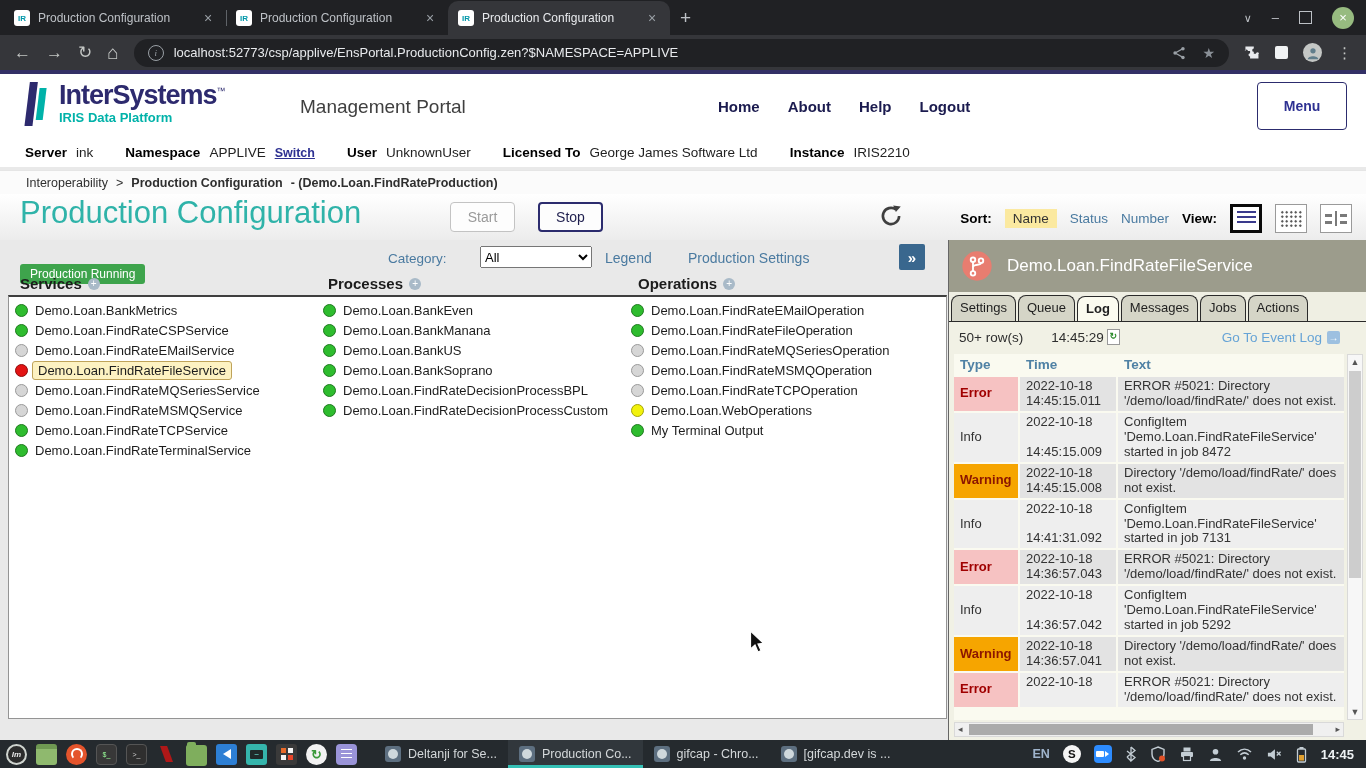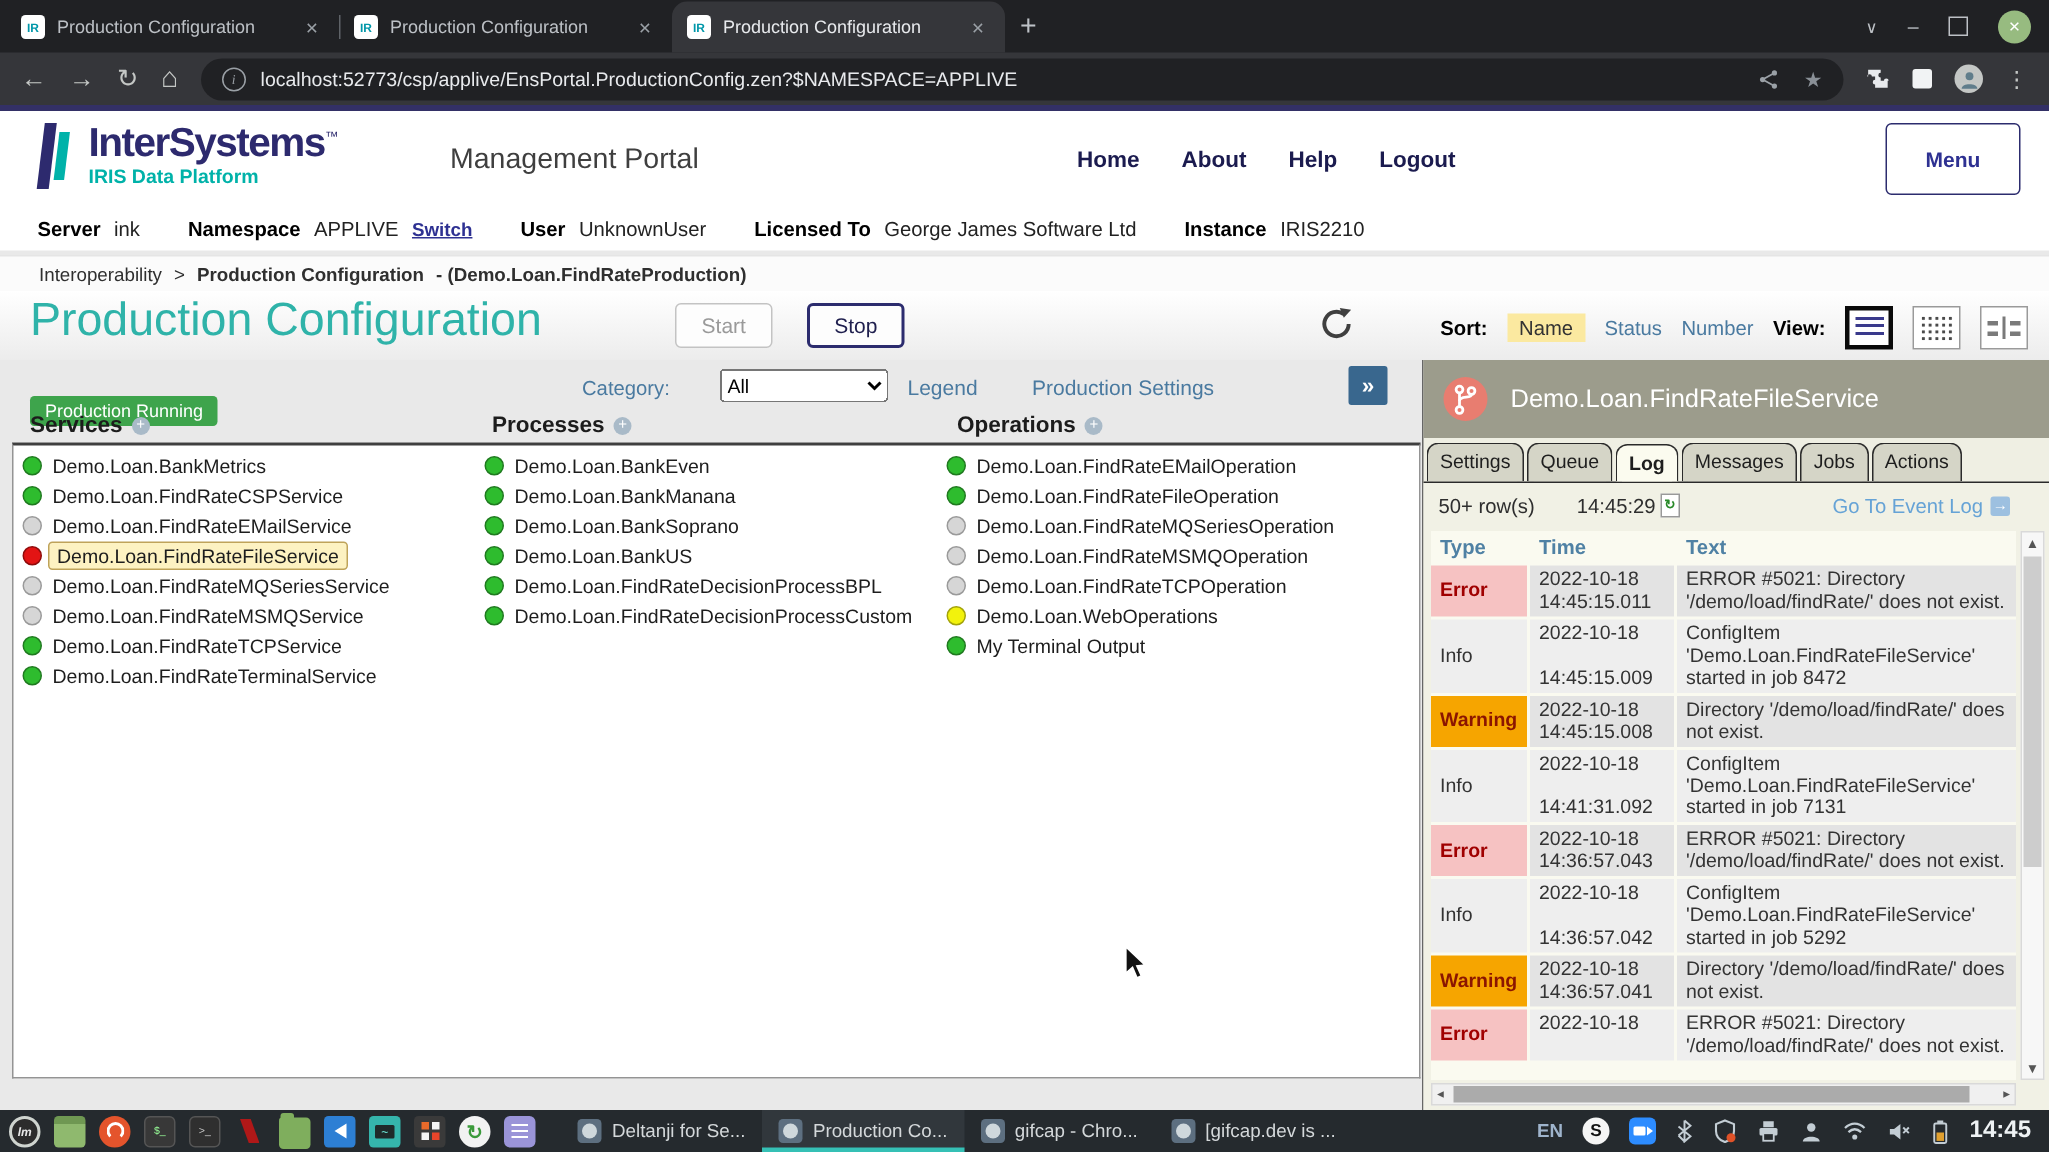--- a/index.html
+++ b/index.html
@@ -176,21 +176,21 @@
   .twicon{width:16px;height:16px;border-radius:3px;background:#5d6f80;position:relative;flex:none;}
   .twicon::before{content:"";position:absolute;inset:3px;border-radius:50%;background:#cfd8dc;}
   #tray{margin-left:auto;display:flex;align-items:center;gap:13px;padding-right:6px;}
   .en{color:#9fb4cc;font-weight:bold;font-size:12.5px;}
   .skype{width:18px;height:18px;border-radius:50%;background:#f5f5f5;color:#111;font-weight:bold;font-size:11.5px;display:flex;align-items:center;justify-content:center;}
   .skype::before{content:"S";}
   .zoomv{width:18px;height:18px;border-radius:4px;background:#2d8cff;display:flex;align-items:center;justify-content:center;}
   .zoomv::before{content:"";width:8px;height:6px;background:#fff;border-radius:1px;}
   .zoomv::after{content:"";border-top:3px solid transparent;border-bottom:3px solid transparent;border-left:4px solid #fff;margin-left:1px;}
   .trayicon{display:flex;align-items:center;}
-  .clock{color:#eef2f4;font-size:16px;font-weight:bold;}
+  .clock{color:#eef2f4;font-size:13px;font-weight:bold;}
 </style>
 </head>
 <body>
 
 <div id="stage">
 
   <div id="chrome">
     <div id="tabswrap">
       <div id="btabs" style="display:flex;align-items:flex-end;">
           <div class="btab">
@@ -398,25 +398,25 @@
             <div class="ditem">
               <span class="dot green"></span>
               <span class="dlabel">Demo.Loan.BankEven</span>
             </div>
             <div class="ditem">
               <span class="dot green"></span>
               <span class="dlabel">Demo.Loan.BankManana</span>
             </div>
             <div class="ditem">
               <span class="dot green"></span>
+              <span class="dlabel">Demo.Loan.BankUS</span>
+            </div>
+            <div class="ditem">
+              <span class="dot green"></span>
               <span class="dlabel">Demo.Loan.BankSoprano</span>
-            </div>
-            <div class="ditem">
-              <span class="dot green"></span>
-              <span class="dlabel">Demo.Loan.BankUS</span>
             </div>
             <div class="ditem">
               <span class="dot green"></span>
               <span class="dlabel">Demo.Loan.FindRateDecisionProcessBPL</span>
             </div>
             <div class="ditem">
               <span class="dot green"></span>
               <span class="dlabel">Demo.Loan.FindRateDecisionProcessCustom</span>
             </div>
           </div>

